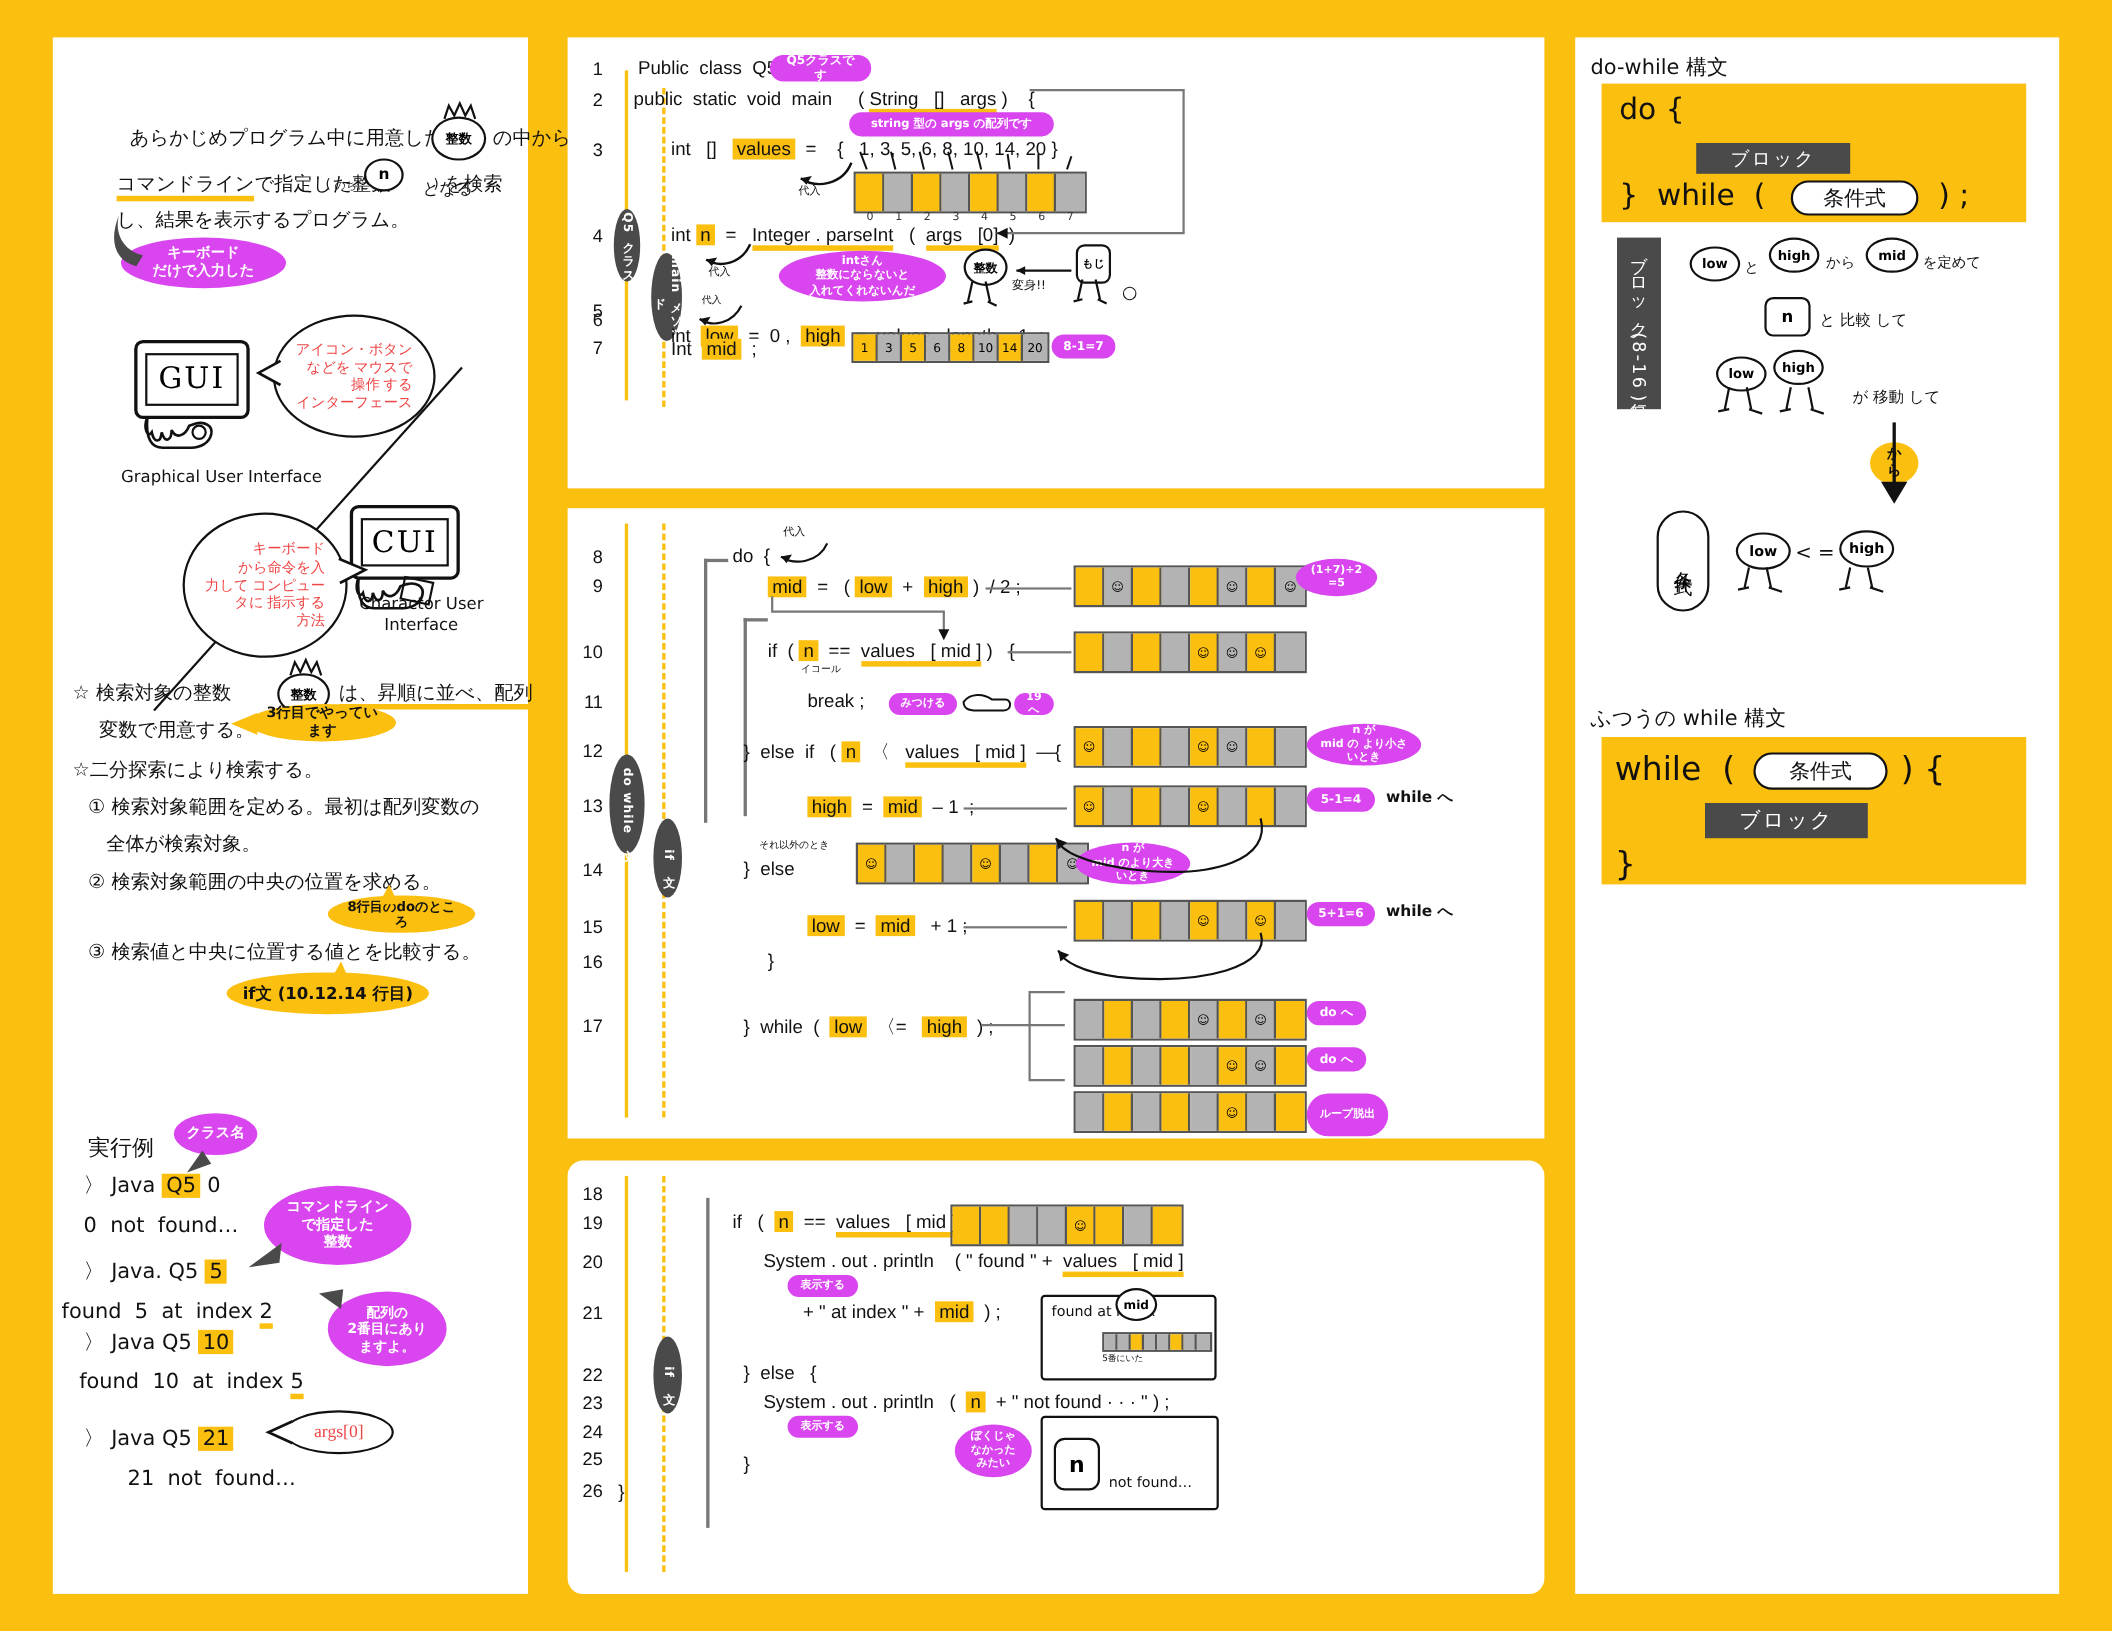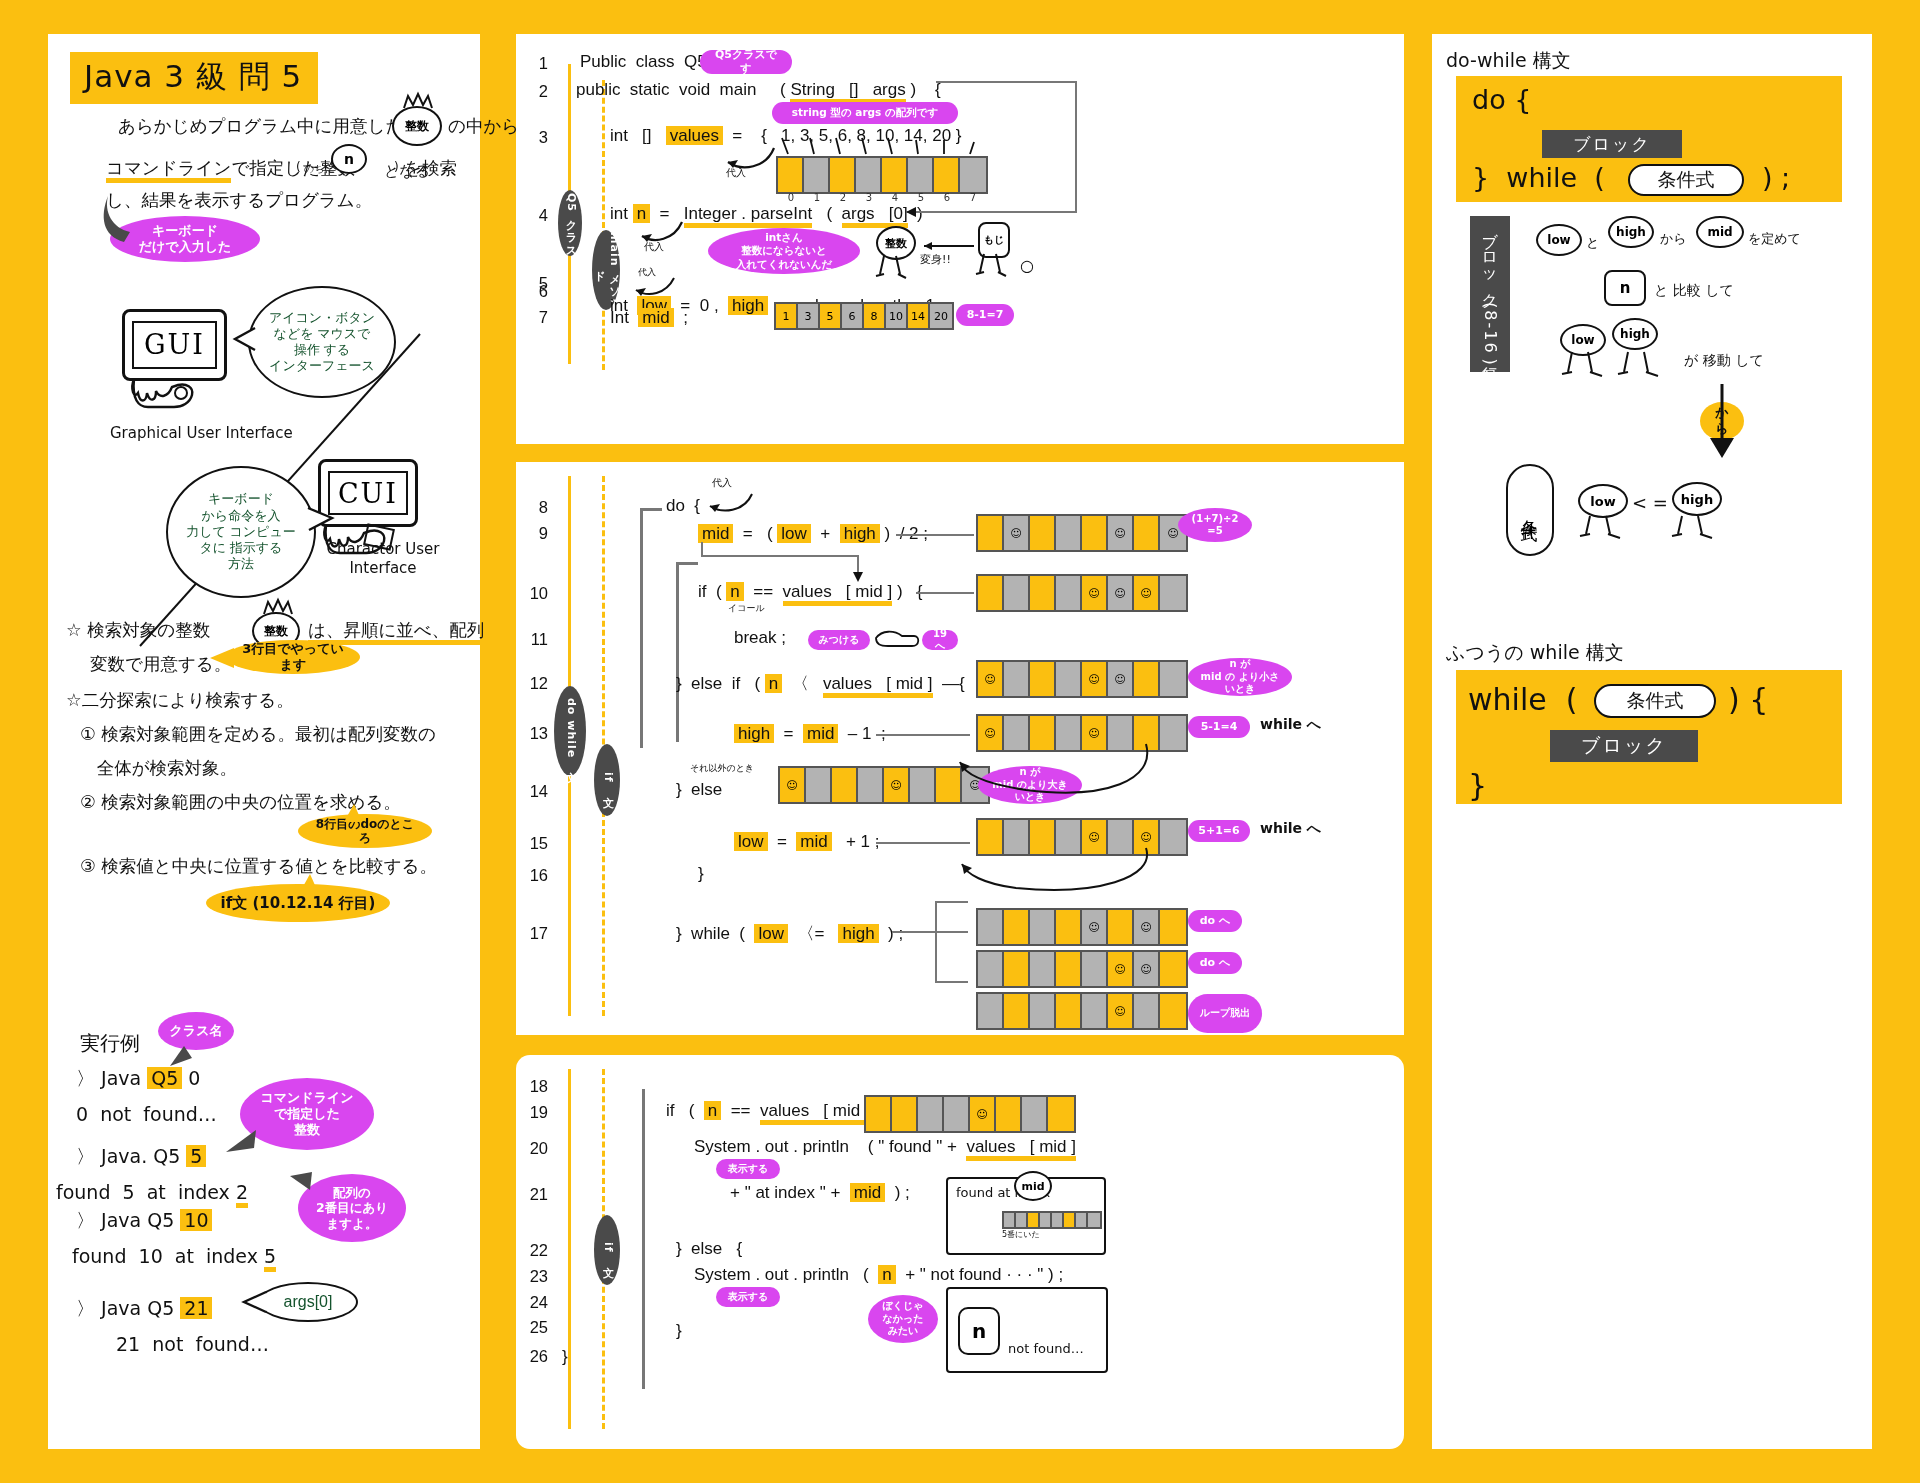--- a/index.html
+++ b/index.html
@@ -58,25 +58,25 @@
   .bubble-dark.pill{ border-radius:22px; }
   .bubble-yellow{
     position:absolute; background:#FBBF10; color:#111;
     border-radius:50%/50%;
     display:flex; align-items:center; justify-content:center;
     text-align:center; font-size:13px; line-height:1.2;
     font-family:"DejaVu Sans", sans-serif; font-weight:bold;
     padding:5px 12px;
   }
   .bubble-white{
-    position:absolute; background:#fff; color:#14532d;
+    position:absolute; background:#fff; color:#ef4444;
     border:2.5px solid #111; border-radius:50%/50%;
     display:flex; align-items:center; justify-content:center;
-    text-align:center; font-size:13px; line-height:1.25;
-    font-family:Liberation Sans, sans-serif;
+    text-align:right; font-size:13px; line-height:1.25;
+    font-family:Liberation Serif, serif;
     padding:5px 10px;
   }
 
   
   .monitor{
     position:absolute; border:3px solid #111; border-radius:8px;
     background:#fff; display:flex; align-items:center; justify-content:center;
   }
   .monitor .inner{
     border:2.5px solid #111; width:86%; height:72%;
@@ -156,21 +156,20 @@
   svg{ position:absolute; overflow:visible; pointer-events:none; }
   .figtext{ position:absolute; font-family:"DejaVu Sans", sans-serif; font-size:15px; color:#111;}
 </style>
 </head>
 <body>
 
 <div class="page">
 
   <div class="panel" id="panel-left">
 
-    <div class="title-banner jp">Java 3 級    問 5</div>
 
     <div class="body-text jp" style="left:70px; top:76px;">あらかじめプログラム中に用意した</div>
 
     <div class="circ" style="left:344px; top:72px; width:50px; height:40px;">
       <span>整数</span>
     </div>
     <svg style="left:352px; top:58px;" width="40" height="20">
       <path d="M4,16 L8,4 L13,13 L18,2 L23,13 L28,4 L32,16" stroke="#111" stroke-width="2" fill="none"></path>
     </svg>
     <div class="body-text jp" style="left:400px; top:76px;">の中から</div>

